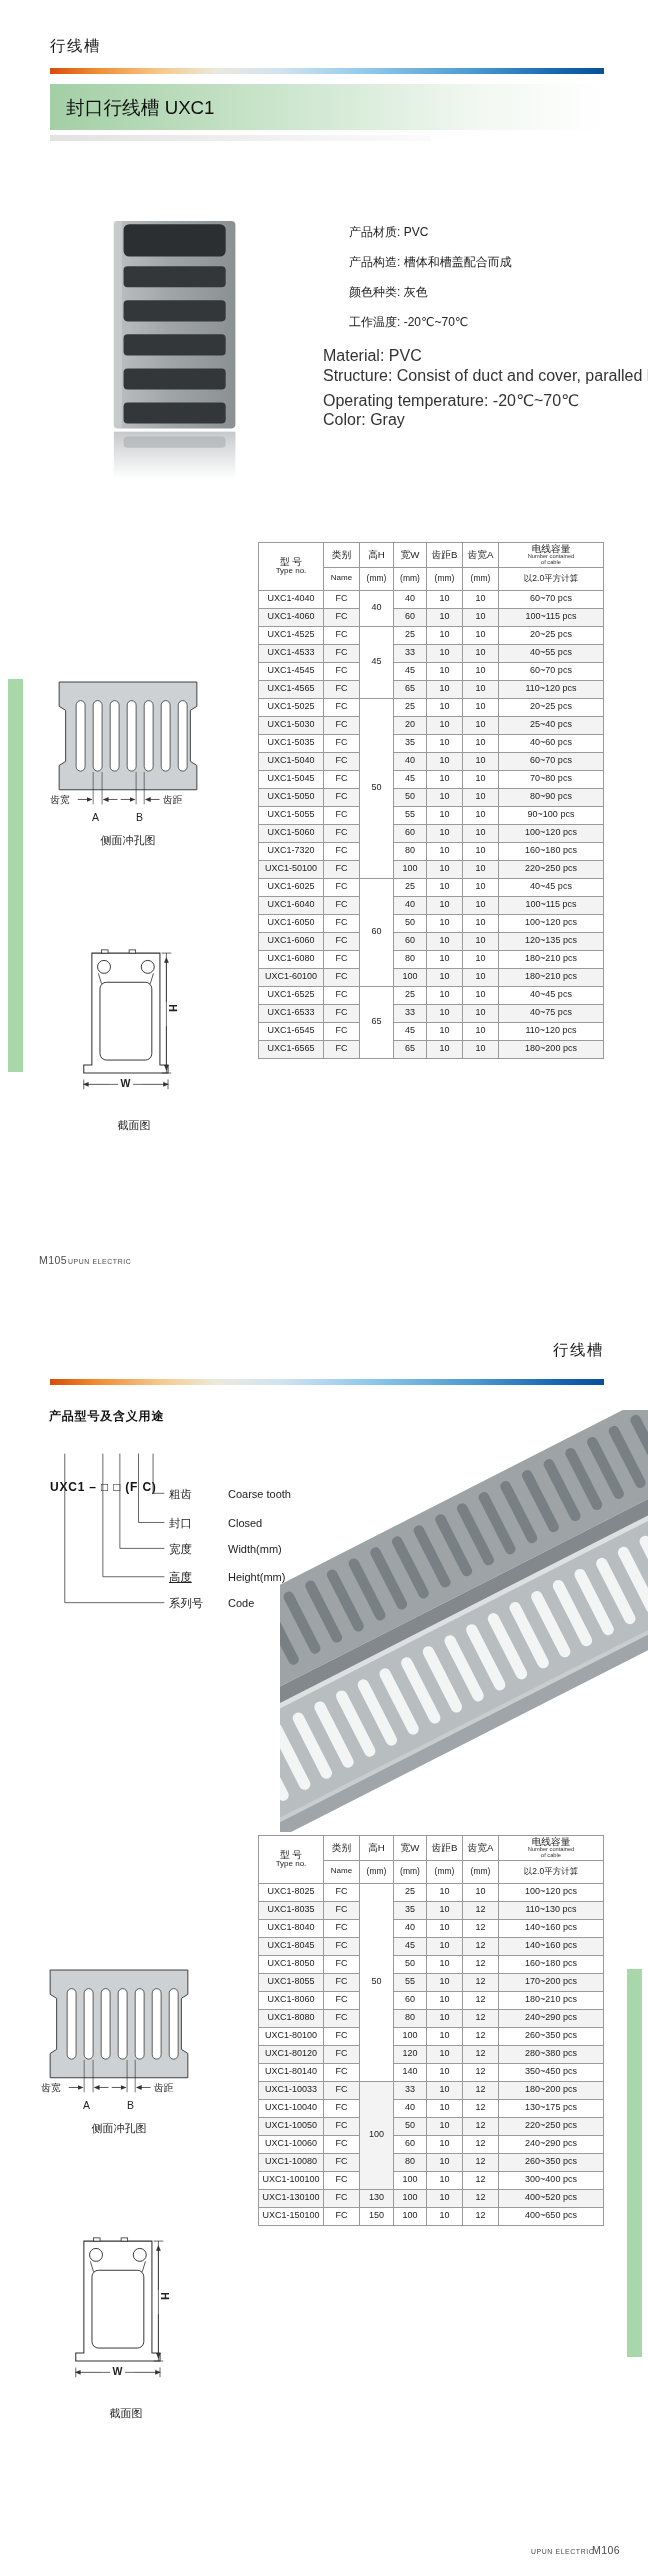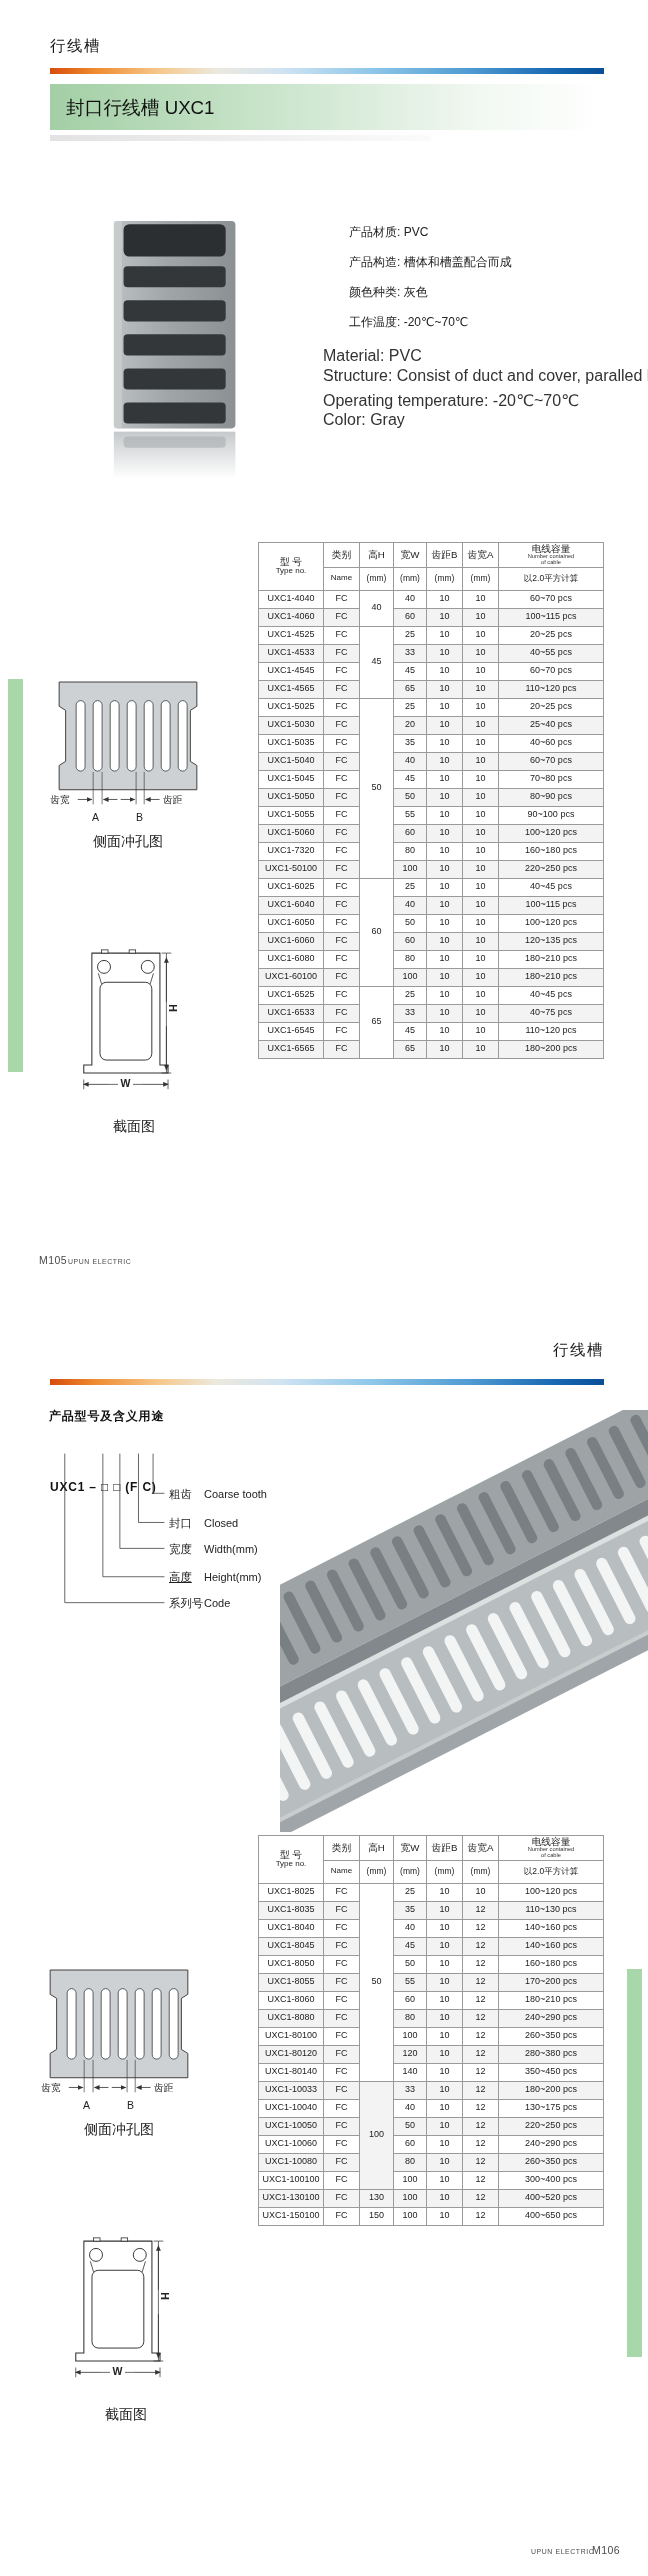--- a/index.html
+++ b/index.html
@@ -22,23 +22,23 @@
   .spec-table .sub{font-size:8px;}
   .spec-table .mm{font-size:8.5px;}
   .spec-table .tiny{font-size:5.7px;line-height:5.7px;color:#333;}
   .spec-table .capmain{font-size:9.7px;}
   .h-type{text-align:left;padding-left:6.5px;}
   .t-type{text-align:left;padding-left:5.7px;}
   .spec-table tr.alt td{background:#f3f3f3;}
   .spec-table td.t-h{background:#fff;}
   .dimlabel{font-size:9.7px;color:#222;white-space:nowrap;}
   .dimsym{font-size:10.5px;color:#222;}
-  .caption{font-size:14px;color:#222;text-align:center;}
+  .caption{font-size:11px;color:#222;text-align:center;}
   .legend-cn{font-size:11.4px;color:#222;white-space:nowrap;}
-  .legend-en{font-size:11px;color:#222;white-space:nowrap;}
+  .legend-en{font-size:11px;color:#222;white-space:nowrap;margin-left:24px;}
   .formula{font-size:12px;font-weight:bold;color:#111;letter-spacing:0.8px;white-space:nowrap;}
   .modeltitle{font-size:12px;font-weight:600;color:#111;letter-spacing:0.8px;}
   .foot-no{font-size:10.5px;color:#4a4a4a;letter-spacing:0.4px;}
   .foot-brand{font-size:6.9px;color:#4a4a4a;letter-spacing:0.6px;}
   .hsym{transform:rotate(90deg);transform-origin:center;font-weight:bold;}
   .wsym{font-weight:bold;background:#fff;padding:0 2.4px;}
 </style>
 </head>
 <body>
 

